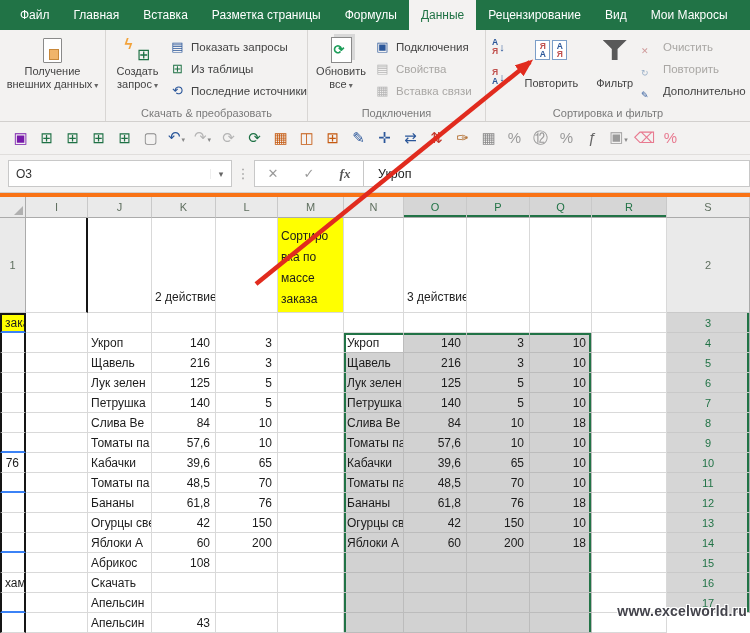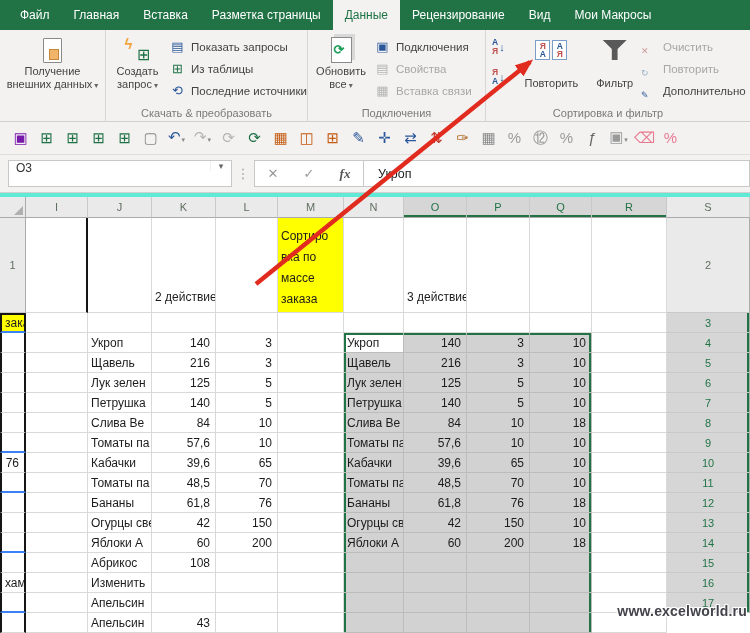--- a/index.html
+++ b/index.html
@@ -1,17 +1,17 @@
 <!DOCTYPE html>
 <html><head>
 <meta charset="utf-8">
 <style>
   html,body{margin:0;padding:0;}
   body{font-family:"Liberation Sans",sans-serif;background:#888;}
-  .screen{position:relative;width:750px;height:633px;background:#5eead4;overflow:hidden;}
+  .screen{position:relative;width:750px;height:633px;background:#f97316;overflow:hidden;}
 
   
   .tabbar{position:absolute;left:0;top:0;width:750px;height:30px;background:#217346;display:flex;align-items:stretch;padding-left:8px;box-sizing:border-box;}
   .tab{color:#fff;font-size:12px;line-height:30px;padding:0 12px;white-space:nowrap;cursor:default;}
   .tab.sel{background:#f3f2f1;color:#217346;}
 
   
   .ribbon{position:absolute;left:0;top:30px;width:750px;height:92px;background:#f3f2f1;border-bottom:1px solid #d2d0ce;box-sizing:border-box;display:flex;}
   .rgroup{position:relative;height:100%;border-right:1px solid #d8d6d4;box-sizing:border-box;}
   .rgroup:last-child{border-right:none;}
@@ -44,21 +44,21 @@
   .sdicon{display:flex;gap:2px;}
   .sdbox{width:13px;height:18px;border:1px solid #7b9ec8;background:#fff;display:flex;flex-direction:column;align-items:center;justify-content:center;font-size:8.5px;line-height:8.5px;font-weight:bold;}
 
   
   .qat{position:absolute;left:0;top:122px;width:750px;height:33px;background:#f3f2f1;display:flex;align-items:center;padding-left:10px;box-sizing:border-box;border-bottom:1px solid #e0dedc;}
   .qicon{width:21px;text-align:center;font-size:15px;line-height:20px;margin-right:5px;cursor:default;white-space:nowrap;}
   .qicon .c{font-size:7px;color:#888;margin-left:1px;}
 
   
   .frow{position:absolute;left:0;top:155px;width:750px;height:38px;background:#f3f2f1;display:flex;align-items:center;border-bottom:1px solid #d2d0ce;box-sizing:border-box;}
-  .namebox{margin-left:8px;width:224px;height:27px;background:#fff;border:1px solid #c8c8c8;display:flex;align-items:flex-start;box-sizing:border-box;font-size:12px;color:#333;}
+  .namebox{margin-left:8px;width:224px;height:27px;background:#fff;border:1px solid #c8c8c8;display:flex;align-items:center;box-sizing:border-box;font-size:12px;color:#333;}
   .namebox .val{flex:1;padding-left:7px;}
   .namebox .arrbox{width:20px;text-align:center;color:#666;font-size:9px;border-left:1px solid #eee;}
   .sizer{width:22px;text-align:center;color:#999;font-size:13px;}
   .fxbox{width:110px;height:27px;background:#fff;border:1px solid #c8c8c8;display:flex;align-items:center;box-sizing:border-box;}
   .fxbox span{flex:1;text-align:center;font-size:13px;color:#9a9a9a;cursor:default;}
   .fxbox .fx{font-family:"Liberation Serif",serif;font-style:italic;color:#555;font-weight:bold;}
   .finput{flex:1;height:27px;background:#fff;border:1px solid #c8c8c8;border-left:none;display:flex;align-items:center;padding-left:14px;font-size:12.5px;color:#222;box-sizing:border-box;}
 
   
   .grid{position:absolute;left:0;top:197px;width:750px;height:436px;display:grid;background:#fff;}
@@ -86,20 +86,21 @@
 </head>
 <body>
 
 <div class="screen">
 
   <div class="tabbar" id="tabbar">
       <div class="tab">Файл</div>
       <div class="tab">Главная</div>
       <div class="tab">Вставка</div>
       <div class="tab">Разметка страницы</div>
+      <div class="tab">Формулы</div>
       <div class="tab sel">Данные</div>
       <div class="tab">Рецензирование</div>
       <div class="tab">Вид</div>
       <div class="tab">Мои Макросы</div>
     </div>
 
   <div class="ribbon">
 
     <div class="rgroup" style="width:106px">
       <div class="gcontent" style="justify-content:center">
@@ -459,21 +460,21 @@
       <div class="cell"></div>
       <div class="cell"></div>
       <div class="cell gray" style="box-shadow: rgb(33, 115, 70) 2px 0px 0px inset;"></div>
       <div class="cell gray"></div>
       <div class="cell gray"></div>
       <div class="cell gray" style="box-shadow: rgb(33, 115, 70) -2px 0px 0px inset;"></div>
       <div class="cell"></div>
       <div class="rh sel">15</div>
       <div class="cell bR bL">хам</div>
       <div class="cell"></div>
-      <div class="cell">Изменить</div>
+      <div class="cell">Скачать</div>
       <div class="cell"></div>
       <div class="cell"></div>
       <div class="cell"></div>
       <div class="cell gray" style="box-shadow: rgb(33, 115, 70) 2px 0px 0px inset;"></div>
       <div class="cell gray"></div>
       <div class="cell gray"></div>
       <div class="cell gray" style="box-shadow: rgb(33, 115, 70) -2px 0px 0px inset;"></div>
       <div class="cell"></div>
       <div class="rh sel">16</div>
       <div class="cell bR bL bB"></div>

